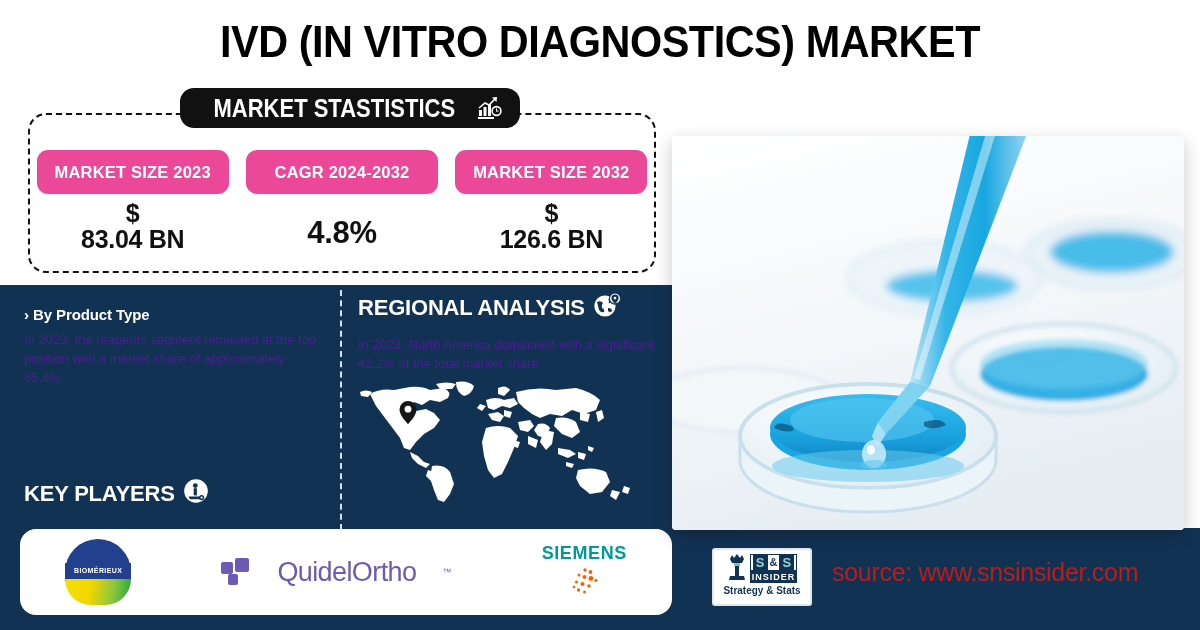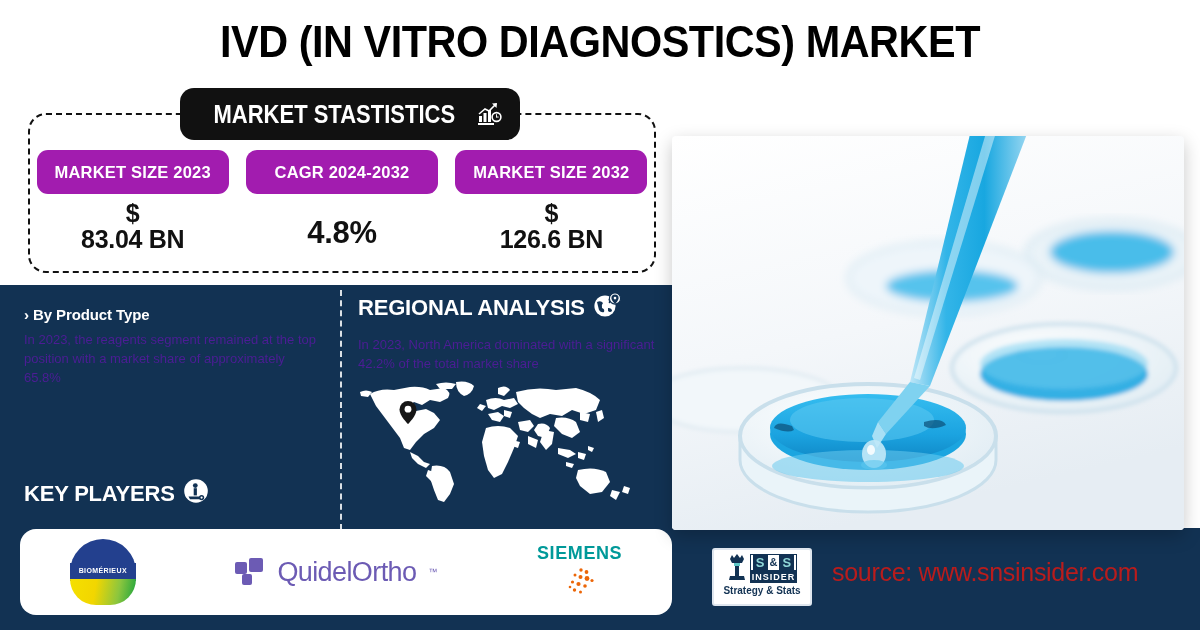--- a/index.html
+++ b/index.html
@@ -24,38 +24,38 @@
 
   
   .stats-box {
     position: absolute; left: 28px; top: 113px;
     width: 628px; height: 160px;
     border: 2px dashed #111; border-radius: 18px;
     background: #fff;
   }
   .stats-badge {
     position: absolute; left: 180px; top: 88px;
-    width: 340px; height: 52px;
+    width: 340px; height: 40px;
     background: #111; border-radius: 14px;
     display: flex; align-items: center; justify-content: center;
     gap: 6px; z-index: 5;
   }
   .stats-badge .lbl {
     color: #fff; font-size: 25px; font-weight: 700;
     letter-spacing: 0px; transform: scaleX(0.88);
   }
   .stats-badge .ic { display: flex; align-items: center; }
 
   .stats-row {
     position: absolute; left: 28px; top: 150px; width: 628px;
     display: flex; justify-content: space-around; align-items: flex-start;
   }
   .stat-col { width: 192px; text-align: center; }
   .stat-pill {
-    background: #a21caf; border-radius: 11px;
+    background: #ec4899; border-radius: 11px;
     height: 44px; display: flex; align-items: center; justify-content: center;
     color: #fff; font-size: 16.5px; font-weight: 600; letter-spacing: 0.2px;
   }
   .stat-val {
     margin-top: 7px; color: #111;
     font-size: 25px; font-weight: 800; line-height: 1.02;
     letter-spacing: -0.3px;
   }
   .stat-val .cur { display: block; font-size: 25px; }
   .stat-val.single { padding-top: 16px; font-size: 31px; }
@@ -123,21 +123,21 @@
     display: flex; align-items: center; justify-content: center;
     color: #fff; font-size: 7px; font-weight: 700; letter-spacing: 0.4px;
   }
   .bm-bot {
     position: absolute; left: 0; top: 40px; width: 66px; height: 26px;
     background: linear-gradient(100deg, #f5e000 0%, #f2d600 38%, #8cc63e 72%, #19a33d 100%);
     border-radius: 0 0 33px 33px;
   }
 
   
-  .qo { display: flex; align-items: center; gap: 12px; }
+  .qo { display: flex; align-items: center; gap: 26px; }
   .qo-mark { position: relative; width: 30px; height: 28px; }
   .qo-mark i { position: absolute; background: #6c5bb4; display: block; }
   .qo-word {
     color: #6c5bb4; font-size: 27px; font-weight: 400; letter-spacing: -0.6px;
   }
   .qo-tm { color: #6c5bb4; font-size: 9px; vertical-align: super; }
 
   
   .sh { display: flex; align-items: center; gap: 4px; flex-direction: column; }
   .sh-text { text-align: right; line-height: 1; }

